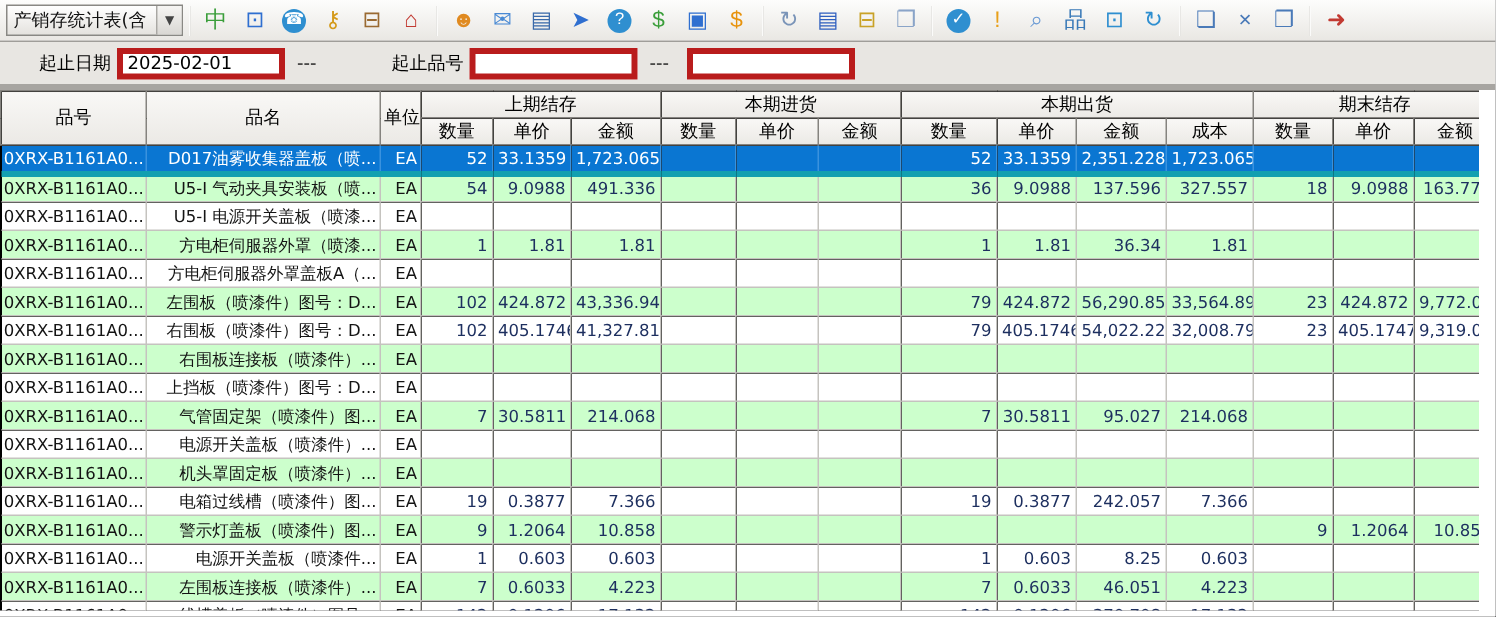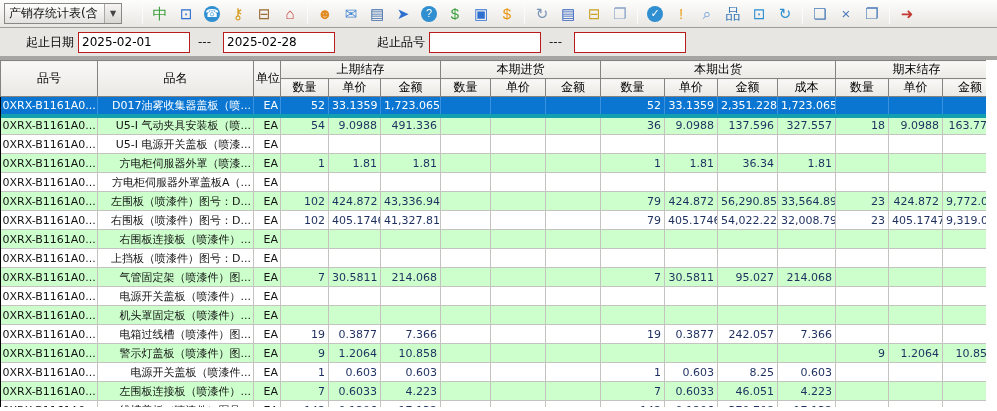--- a/index.html
+++ b/index.html
@@ -5,40 +5,40 @@
   * { box-sizing: border-box; margin: 0; padding: 0; }
   html,body { width: 997px; height: 411px; overflow: hidden;
     font-family: "DejaVu Sans", sans-serif; background: #fff; }
 
   
   .toolbar { height: 28px; background: linear-gradient(#fdfdfc, #e9e7e3);
     border-bottom: 1px solid #9f9d99; display: flex; align-items: center;
     padding: 0 4px; }
   .combo { width: 118px; height: 21px; border: 1px solid #898884;
     background: linear-gradient(#ffffff, #e4e2de); display: flex;
-    align-items: center; font-size: 12px; color: #111; margin-right: 16px; }
+    align-items: center; font-size: 12px; color: #111; margin-right: 0; }
   .combo .combo-text { padding-left: 4px; white-space: nowrap; overflow: hidden; }
   .combo .arrowbox { margin-left: auto; width: 17px; height: 19px;
     border-left: 1px solid #a9a7a3; background: linear-gradient(#f6f5f3,#d9d7d3);
     display: flex; align-items: center; justify-content: center;
     font-size: 8px; color: #444; flex: none; }
   .tsep { width: 1px; height: 20px; background: #b3b1ad; border-right: 1px solid #fbfbfa;
     margin: 0 4px; flex: none; }
   .tbtn { width: 26px; height: 23px; border: none; background: transparent;
     display: flex; align-items: center; justify-content: center;
     font-size: 15px; line-height: 1; cursor: default; flex: none; }
   .tbtn .glyph { display: inline-block; }
   .tbtn .circle { width: 16px; height: 16px; border-radius: 50%; color: #fff;
     font-size: 11px; display: flex; align-items: center; justify-content: center; }
 
   
   .filterbar { height: 32px; background: #e8e6e2; border-bottom: 4px solid #a7a5a1;
     display: flex; align-items: center; font-size: 12px; color: #000; }
   .flabel { margin-left: 26px; white-space: nowrap; }
-  .filterbar input { width: 112px; height: 21px; border: 1px solid #b91c1c;
+  .filterbar input { width: 112px; height: 21px; border: 4px solid #b91c1c;
     background: #fff; font-size: 12px; font-family: "DejaVu Sans", sans-serif;
     padding: 0 3px; margin-left: 4px; }
   .dashes { margin: 0 8px; color: #222; }
   .flabel2 { margin-left: 42px; }
 
   
   .grid-wrap { width: 986px; height: 347px; overflow: hidden; background: #000000; }
   table { border-collapse: collapse; table-layout: fixed; width: 997px;
     font-size: 11px; }
   thead th { background: linear-gradient(#f9f8f6, #ebe9e5);
@@ -153,21 +153,20 @@
       <button class="tbtn">
         <span class="glyph" style="color: rgb(194, 58, 50);">➜</span>
       </button>
     </div>
 </div>
 
 <div class="filterbar">
   <span class="flabel">起止日期</span>
   <input type="text" value="2025-02-01" style="">
   <span class="dashes">---</span>
-  <input type="text" value="2025-02-28" style="">
   <span class="flabel flabel2">起止品号</span>
   <input type="text" value="" style="">
   <span class="dashes">---</span>
   <input type="text" value="" style="">
 </div>
 
 <div class="grid-wrap">
   <table>
     <colgroup>
       <col style="width:97px">

